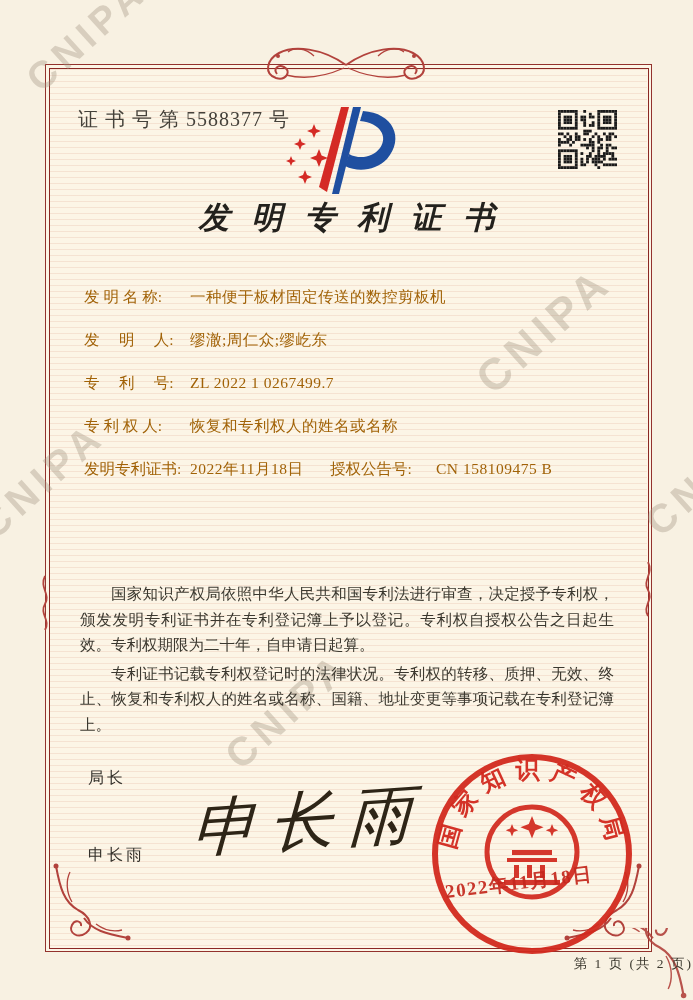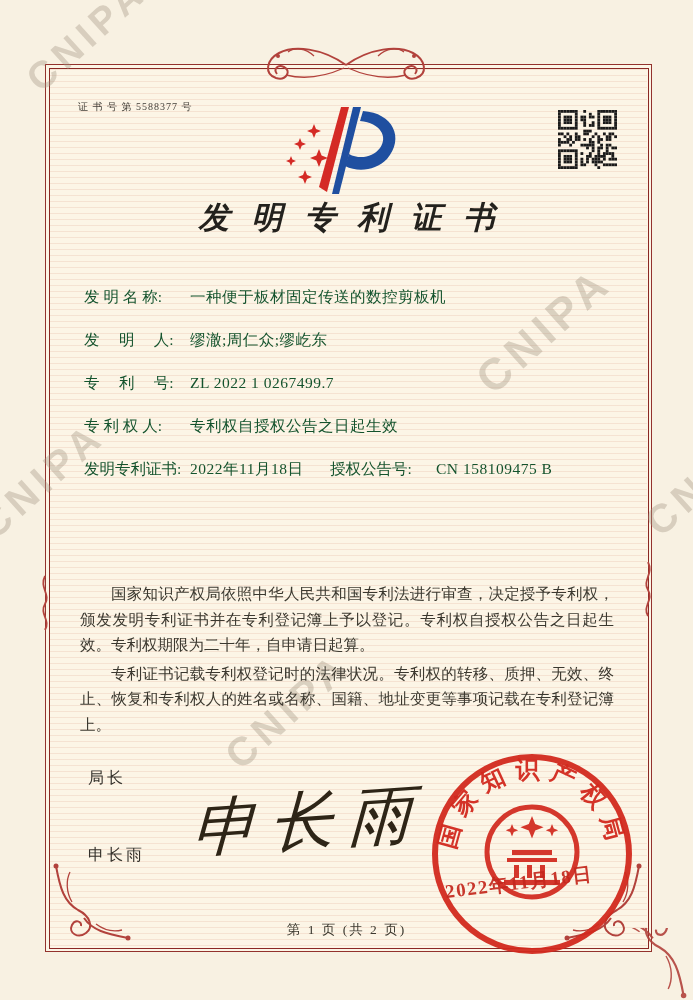--- a/index.html
+++ b/index.html
@@ -8,44 +8,44 @@
   
   .frame{position:absolute;left:45px;top:64px;width:605px;height:886px;
          border:1.5px solid #93322d;background:#fcf5e6;}
   .frame-inner{position:absolute;inset:2.5px;border:1.5px solid #8a2824;}
   .frame-texture{position:absolute;inset:4px;
      background:repeating-linear-gradient(180deg, rgba(216,152,128,.20) 0px, rgba(216,152,128,.20) 1px, rgba(0,0,0,0) 1px, rgba(0,0,0,0) 6px);}
   
   .wm{position:absolute;z-index:4;font-family:"Liberation Sans",sans-serif;font-weight:bold;
       color:rgba(164,150,132,.38);letter-spacing:6px;transform:rotate(-42deg);pointer-events:none;}
   
-  .cert-no{position:absolute;left:78px;top:100px;z-index:5;font-size:10px;letter-spacing:1px;color:#45413a;}
+  .cert-no{position:absolute;left:78px;top:106px;z-index:5;font-size:20px;letter-spacing:1px;color:#45413a;}
   .logo{position:absolute;left:283px;top:104px;z-index:5;}
   .qr{position:absolute;left:558px;top:110px;z-index:5;}
   .title{position:absolute;left:0;top:197px;width:100%;z-index:5;text-align:center;
          font-size:31px;font-weight:bold;color:#23211d;letter-spacing:22px;text-indent:22px;font-style:italic;}
   
-  .rows{position:absolute;left:84px;top:287px;width:540px;z-index:5;font-size:15.5px;color:#14532d;}
+  .rows{position:absolute;left:84px;top:287px;width:540px;z-index:5;font-size:15.5px;color:#a16207;}
   .row{position:relative;height:43px;line-height:20px;}
   .row .lab{display:inline-block;min-width:100px;}
   .row .val{margin-left:6px;letter-spacing:.5px;}
   .pair2{position:absolute;left:246px;top:0;}
   
   .bodytxt{position:absolute;left:80px;top:581px;width:534px;z-index:5;
            font-size:15.5px;line-height:25.5px;color:#3b382f;text-align:justify;}
   .bodytxt p{margin:0 0 3px 0;text-indent:2em;}
   
   .signer-title{position:absolute;left:88px;top:768px;z-index:5;font-size:16px;letter-spacing:3px;color:#33302a;}
   .signer-name{position:absolute;left:88px;top:845px;z-index:5;font-size:16px;letter-spacing:3px;color:#33302a;}
   .sig-script{position:absolute;left:192px;top:778px;z-index:5;font-size:64px;color:#2e2517;
               font-style:italic;letter-spacing:14px;transform:rotate(-4deg) skewX(-6deg);white-space:nowrap;}
   
   .seal{position:absolute;left:428px;top:750px;z-index:6;}
   
-  .footer-page{position:absolute;left:0;top:921px;width:100%;z-index:5;text-align:center;
+  .footer-page{position:absolute;left:0;top:955px;width:100%;z-index:5;text-align:right;
                font-size:13.5px;letter-spacing:2px;color:#3c392f;}
   .cont-note{position:absolute;left:0;top:962px;width:100%;z-index:5;text-align:center;
              font-size:14.5px;letter-spacing:2px;color:#3a362c;}
   .orn{position:absolute;z-index:3;pointer-events:none;}
 </style>
 </head>
 <body>
 
 <div class="page">
 
@@ -337,21 +337,21 @@
     <div class="row">
       <span class="lab">发 明 名 称:</span><span class="val">一种便于板材固定传送的数控剪板机</span>
     </div>
     <div class="row">
       <span class="lab">发　 明　 人:</span><span class="val">缪澈;周仁众;缪屹东</span>
     </div>
     <div class="row">
       <span class="lab">专　 利　 号:</span><span class="val">ZL 2022 1 0267499.7</span>
     </div>
     <div class="row">
-      <span class="lab">专 利 权 人:</span><span class="val">专利权自授权公告之日起生效</span>
+      <span class="lab">专 利 权 人:</span><span class="val">恢复和专利权人的姓名或名称</span>
     </div>
     <div class="row">
       <span class="lab">发明专利证书:</span><span class="val">2022年11月18日</span>
       <span class="pair2">
         <span class="lab">授权公告号:</span><span class="val">CN 158109475 B</span>
       </span>
     </div>
   </div>
 
   <div class="bodytxt">

